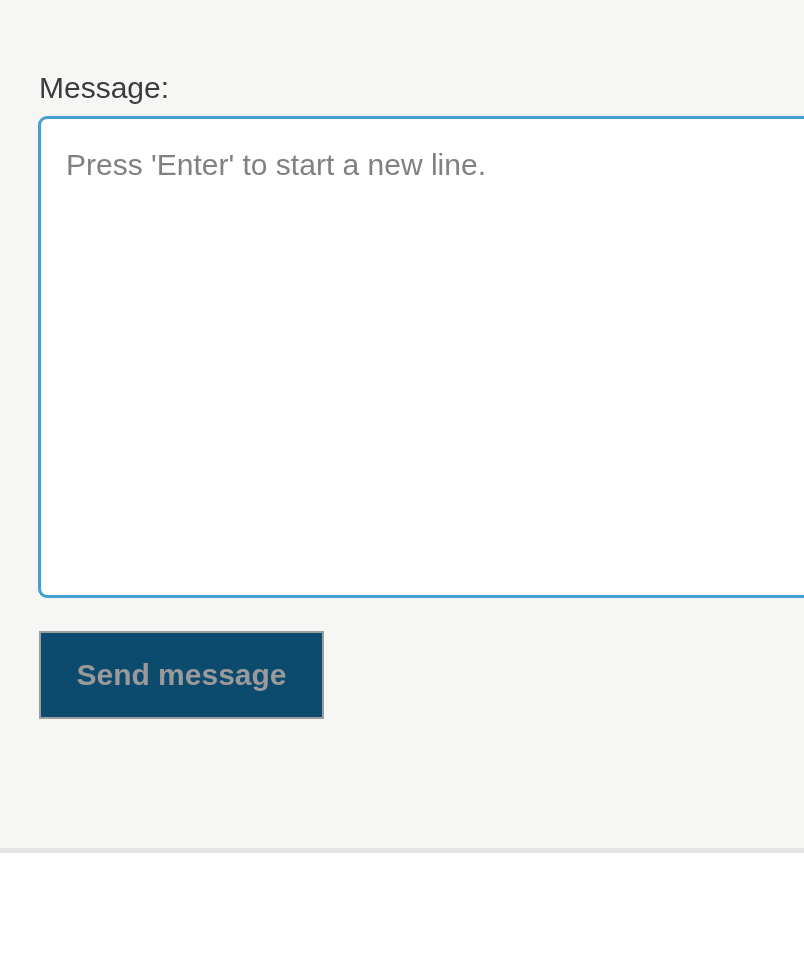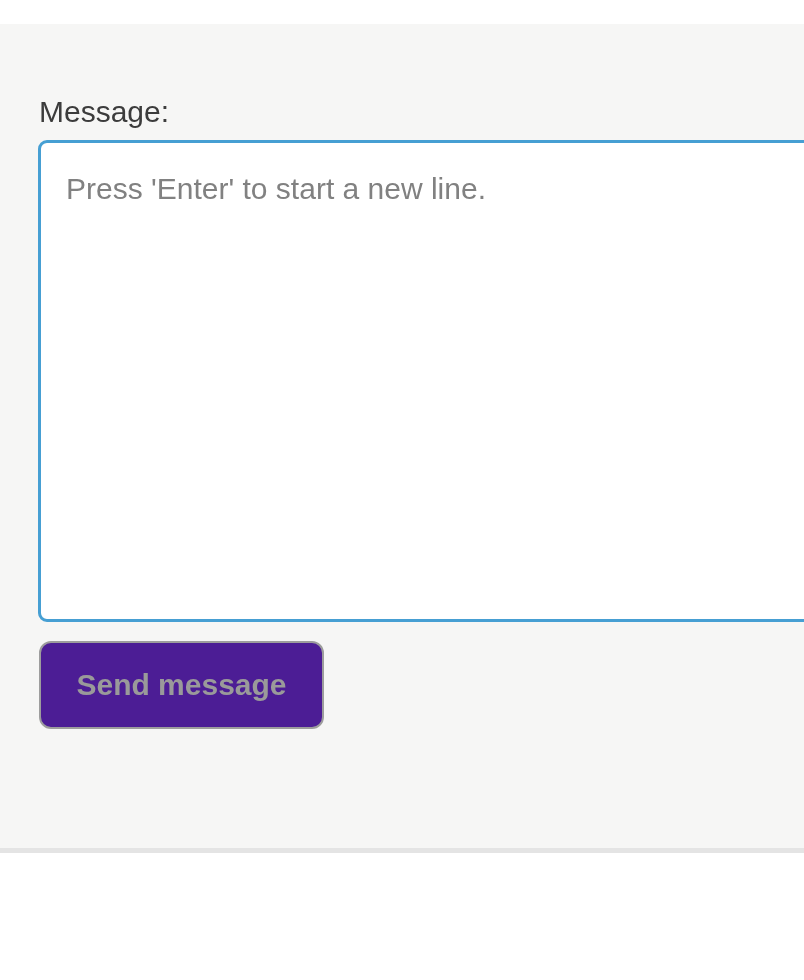--- a/index.html
+++ b/index.html
@@ -16,21 +16,20 @@
     width: 804px;
     height: 980px;
   }
   .content-area {
     position: absolute;
     left: 0;
     top: 0;
     width: 804px;
     height: 848px;
     background: #f6f6f5;
-    margin-top: 24px;
   }
   .message-label {
     position: absolute;
     left: 39px;
     top: 72px;
     font-size: 30px;
     line-height: 32px;
     color: #3c3c3c;
   }
   .message-textarea {
@@ -51,27 +50,27 @@
     line-height: 38px;
     color: #3c3c3c;
   }
   .message-textarea::placeholder {
     color: #818181;
     opacity: 1;
   }
   .send-button {
     position: absolute;
     left: 39px;
-    top: 617px;
+    top: 631px;
     width: 285px;
     height: 88px;
     box-sizing: border-box;
-    background: #4c1d95;
+    background: #0c4a6e;
     border: 2px solid #9d9d9d;
-    border-radius: 12px;
+    border-radius: 0;
     font-family: "Liberation Sans", sans-serif;
     font-size: 30px;
     font-weight: bold;
     color: #9a9a9a;
     cursor: pointer;
   }
   .bottom-divider {
     position: absolute;
     left: 0;
     top: 848px;

